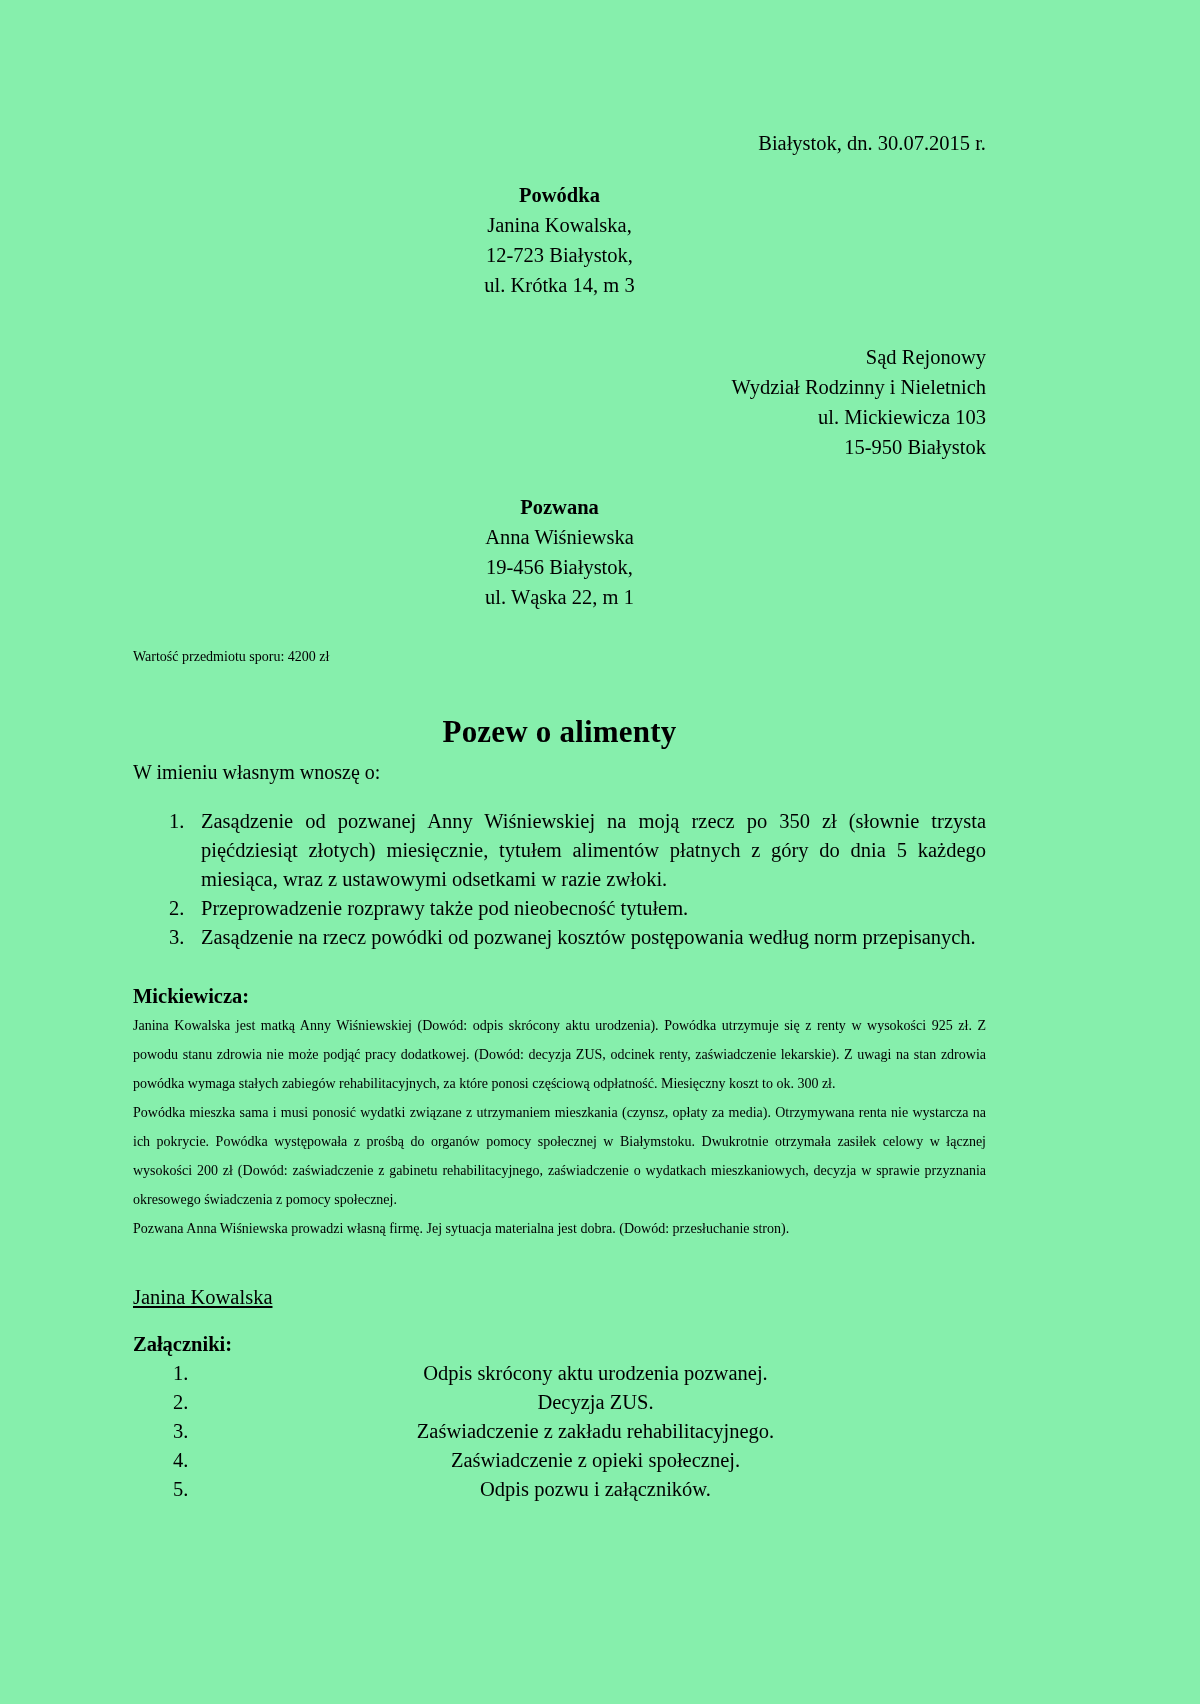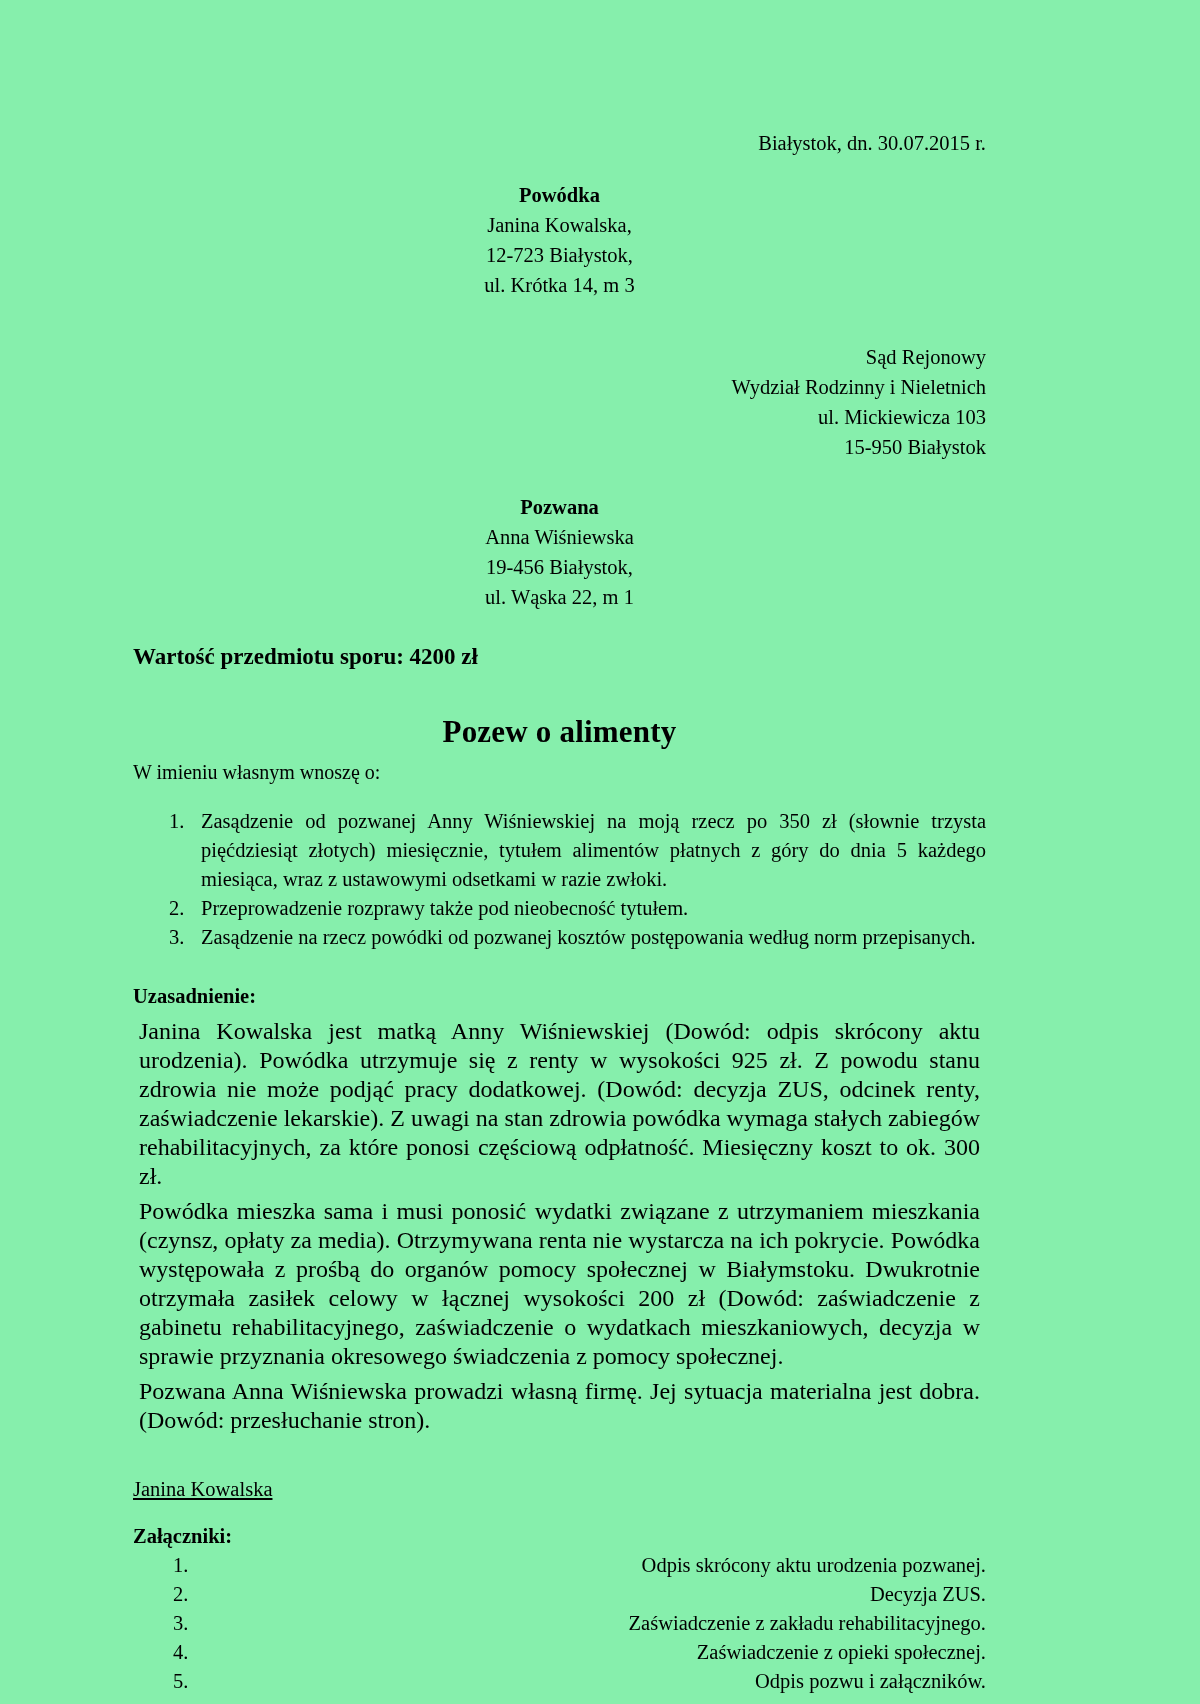--- a/index.html
+++ b/index.html
@@ -56,23 +56,23 @@
     margin: 0;
   }
   .court-block .line {
     font-size: 20.5px;
     line-height: 30px;
   }
   .spacer-md { height: 30px; }
   .spacer-lg { height: 42px; }
 
   .value-line {
-    font-size: 23px;
-    line-height: 30px;
-    font-weight: bold;
+    font-size: 14px;
+    line-height: 30px;
+    font-weight: normal;
     margin: 0;
   }
 
   .doc-title {
     text-align: center;
     font-size: 31px;
     font-weight: bold;
     line-height: 40px;
     margin: 40px 0 6px 0;
     letter-spacing: 0.2px;
@@ -104,38 +104,38 @@
     left: 36px;
     top: 0;
     width: 24px;
     text-align: left;
   }
   ol.claims > li {
     text-align: justify;
     text-justify: inter-word;
   }
   ol.attachments > li {
-    text-align: right;
+    text-align: center;
     padding-left: 72px;
   }
   ol.attachments > li::before { left: 40px; }
 
   .section-head {
     font-size: 20.5px;
     line-height: 29px;
     font-weight: bold;
     margin: 0;
   }
 
   .para {
-    font-size: 24px;
+    font-size: 14px;
     line-height: 29px;
     text-align: justify;
     text-justify: inter-word;
-    margin: 6px;
+    margin: 0;
     hyphens: none;
   }
   .para.last-left { text-align: left; }
 
   .signature {
     text-align: left;
     font-size: 20.5px;
     line-height: 29px;
     margin: 40px 0 0 0;
     padding-right: 2px;
@@ -184,21 +184,21 @@
     <div class="intro">W imieniu własnym wnoszę o:</div>
 
     <ol class="claims">
       <li>Zasądzenie od pozwanej Anny Wiśniewskiej na moją rzecz po 350 zł (słownie trzysta pięćdziesiąt złotych) miesięcznie, tytułem alimentów płatnych z góry do dnia 5 każdego miesiąca, wraz z ustawowymi odsetkami w razie zwłoki.</li>
       <li>Przeprowadzenie rozprawy także pod nieobecność tytułem.</li>
       <li>Zasądzenie na rzecz powódki od pozwanej kosztów postępowania według norm przepisanych.</li>
     </ol>
 
     <div class="spacer-md"></div>
 
-    <div class="section-head">Uzasadnienie:</div>
+    <div class="section-head">Mickiewicza:</div>
     <div class="para">Janina Kowalska jest matką Anny Wiśniewskiej (Dowód: odpis skrócony aktu urodzenia). Powódka utrzymuje się z renty w wysokości 925 zł. Z powodu stanu zdrowia nie może podjąć pracy dodatkowej. (Dowód: decyzja ZUS, odcinek renty, zaświadczenie lekarskie). Z uwagi na stan zdrowia powódka wymaga stałych zabiegów rehabilitacyjnych, za które ponosi częściową odpłatność. Miesięczny koszt to ok. 300 zł.</div>
     <div class="para">Powódka mieszka sama i musi ponosić wydatki związane z utrzymaniem mieszkania (czynsz, opłaty za media). Otrzymywana renta nie wystarcza na ich pokrycie. Powódka występowała z prośbą do organów pomocy społecznej w Białymstoku. Dwukrotnie otrzymała zasiłek celowy w łącznej wysokości 200 zł (Dowód: zaświadczenie z gabinetu rehabilitacyjnego, zaświadczenie o wydatkach mieszkaniowych, decyzja w sprawie przyznania okresowego świadczenia z pomocy społecznej.</div>
     <div class="para">Pozwana Anna Wiśniewska prowadzi własną firmę. Jej sytuacja materialna jest dobra. (Dowód: przesłuchanie stron).</div>
 
     <div class="signature">Janina Kowalska</div>
 
     <div class="section-head" style="margin-top:18px;">Załączniki:</div>
     <ol class="attachments">
       <li>Odpis skrócony aktu urodzenia pozwanej.</li>
       <li>Decyzja ZUS.</li>

